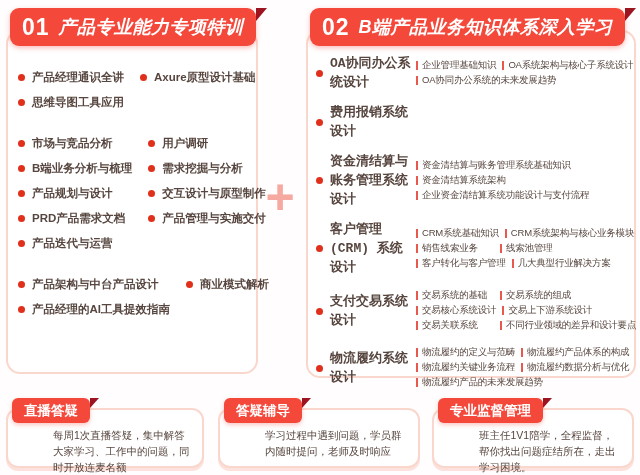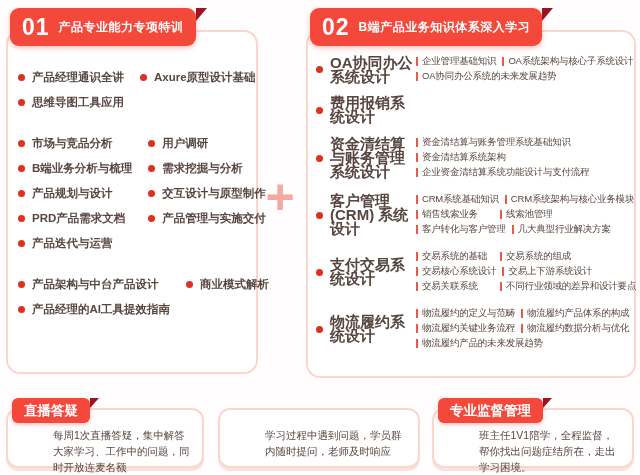--- a/index.html
+++ b/index.html
@@ -18,37 +18,37 @@
   .card{position:absolute;background:#fff;border:2px solid var(--border);border-radius:14px;}
   .card-left{left:6px;top:30px;width:252px;height:344px;}
   .card-right{left:306px;top:30px;width:330px;height:348px;}
 
   .ribbon{position:absolute;display:inline-flex;align-items:center;height:38px;
     padding:0 12px;background:var(--accent);border-radius:9px;color:#fff;z-index:3;
     box-shadow:0 2px 5px rgba(240,70,60,.35);}
   .ribbon-1{left:10px;top:8px;}
   .ribbon-2{left:310px;top:8px;}
   .ribbon .num{font-size:23px;font-weight:bold;margin-right:9px;letter-spacing:1px;}
-  .ribbon .ttl{font-size:12px;font-weight:bold;letter-spacing:.5px;white-space:nowrap;}
+  .ribbon .ttl{font-size:18px;font-weight:bold;letter-spacing:.5px;white-space:nowrap;font-style:italic;}
   .fold{position:absolute;top:0;right:-11px;width:0;height:0;
     border-top:13px solid var(--accent-dark);border-right:11px solid transparent;}
 
   
   .s1-list{position:absolute;left:18px;top:70px;width:234px;}
   .s1-grid{display:grid;grid-template-columns:max-content max-content;
     column-gap:16px;row-gap:10px;margin-bottom:26px;}
   .s1-item{display:flex;align-items:center;font-size:11.5px;font-weight:700;
     color:var(--text);white-space:nowrap;line-height:15px;}
   .dot{width:7px;height:7px;border-radius:50%;background:var(--bullet);margin-right:7px;flex:none;}
 
   
   .s2-list{position:absolute;left:316px;top:54px;width:318px;}
   .s2-row{display:flex;align-items:center;margin-bottom:11px;}
   .s2-topic-wrap{display:flex;align-items:center;width:100px;flex:none;}
-  .s2-topic{font-size:15px;font-weight:700;color:var(--text);line-height:14px;width:84px;}
+  .s2-topic{font-size:13px;font-weight:700;color:var(--text);line-height:19px;width:84px;font-family:Liberation Mono, monospace;}
   .s2-subs{flex:1;}
   .sub-line{display:flex;margin:1px 0;height:14px;align-items:flex-start;}
   .sub-item{display:flex;align-items:center;font-size:9.5px;color:var(--text);
     white-space:nowrap;letter-spacing:-0.2px;}
   .sub-line.two .sub-item:first-child{min-width:78px;margin-right:6px;}
   .bar{width:2px;height:9px;background:var(--bar);margin-right:4px;flex:none;}
 
   .plus{position:absolute;left:258px;top:172px;width:44px;text-align:center;
     font-size:50px;line-height:1;font-weight:bold;color:var(--plus);}
 
@@ -328,20 +328,24 @@
 
   <div id="bottom-row">
       <div class="mini-card mini-0">
         <div class="badge">
           <span>直播答疑</span>
           <span class="bfold"></span>
         </div>
         <p class="desc">每周1次直播答疑，集中解答大家学习、工作中的问题，同时开放连麦名额</p>
       </div>
       <div class="mini-card mini-1">
+        <div class="badge">
+          <span>答疑辅导</span>
+          <span class="bfold"></span>
+        </div>
         <p class="desc">学习过程中遇到问题，学员群内随时提问，老师及时响应</p>
       </div>
       <div class="mini-card mini-2">
         <div class="badge">
           <span>专业监督管理</span>
           <span class="bfold"></span>
         </div>
         <p class="desc">班主任1V1陪学，全程监督，帮你找出问题症结所在，走出学习困境。</p>
       </div>
     </div>

